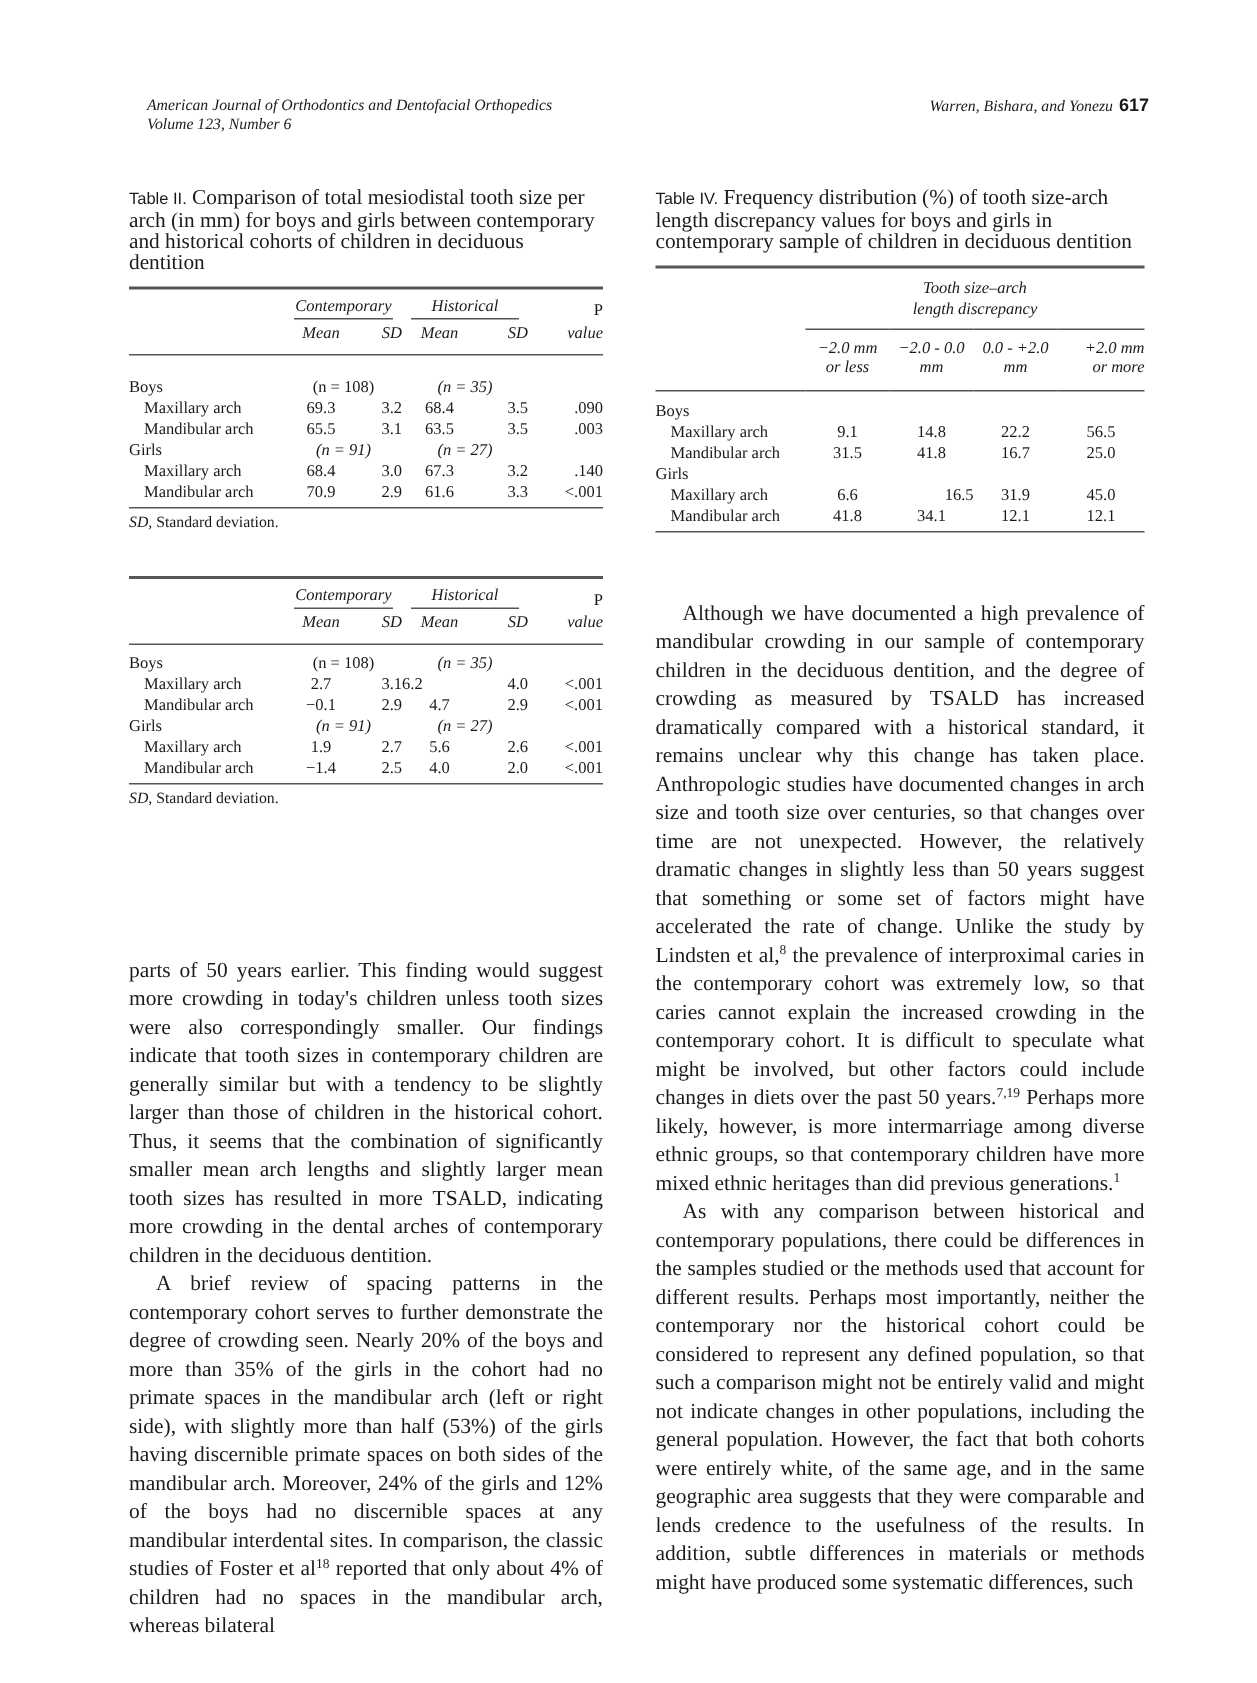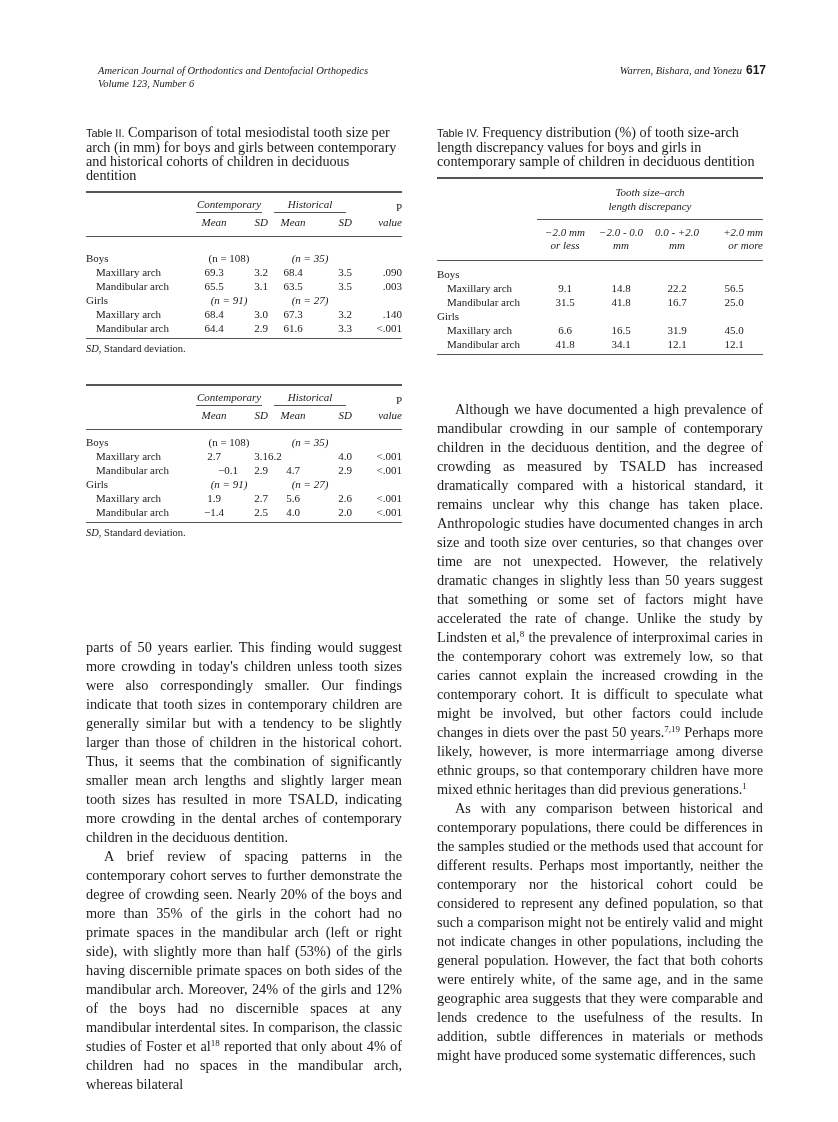--- a/index.html
+++ b/index.html
@@ -112,21 +112,21 @@
     <tr style="height:14px">
       <td style="padding-left:10px">Maxillary arch</td>
       <td style="text-align:center">68.4</td>
       <td class="num">3.0</td>
       <td style="text-align:center">67.3</td>
       <td class="num">3.2</td>
       <td class="num">.140</td>
     </tr>
     <tr style="height:14px">
       <td style="padding-left:10px">Mandibular arch</td>
-      <td style="text-align:center">64.4</td>
+      <td style="text-align:center">70.9</td>
       <td class="num">2.9</td>
       <td style="text-align:center">61.6</td>
       <td class="num">3.3</td>
       <td class="num">&lt;.001</td>
     </tr>
   </tbody>
     </table>
   <div class="rule-bot" style="margin-top:3px;"></div>
   <div class="foot"><span class="it">SD,</span><span> Standard deviation.</span></div>
 </div>
@@ -176,21 +176,21 @@
     <tr style="height:14px">
       <td style="padding-left:10px">Maxillary arch</td>
       <td style="text-align:center">2.7</td>
       <td class="num">3.1</td>
       <td style="text-align:left">6.2</td>
       <td class="num">4.0</td>
       <td class="num">&lt;.001</td>
     </tr>
     <tr style="height:14px">
       <td style="padding-left:10px">Mandibular arch</td>
-      <td style="text-align:right">−0.1</td>
+      <td style="text-align:center">−0.1</td>
       <td class="num">2.9</td>
       <td style="text-align:center">4.7</td>
       <td class="num">2.9</td>
       <td class="num">&lt;.001</td>
     </tr>
     <tr style="height:14px">
       <td>Girls</td>
       <td colspan="2" class="it" style="text-align:center">(n = 91)</td>
       <td colspan="2" class="it" style="text-align:center">(n = 27)</td>
       <td></td>
@@ -284,21 +284,21 @@
       <td style="text-align:center">41.8</td>
       <td style="text-align:center">16.7</td>
       <td style="text-align:center">25.0</td>
     </tr>
     <tr style="height:14px">
           <td colspan="5">Girls</td>
         </tr>
     <tr style="height:14px">
       <td style="padding-left:10px">Maxillary arch</td>
       <td style="text-align:center">6.6</td>
-      <td style="text-align:center">16.5</td>
+      <td style="text-align:right">16.5</td>
       <td style="text-align:center">31.9</td>
       <td style="text-align:center">45.0</td>
     </tr>
     <tr style="height:14px">
       <td style="padding-left:10px">Mandibular arch</td>
       <td style="text-align:center">41.8</td>
       <td style="text-align:center">34.1</td>
       <td style="text-align:center">12.1</td>
       <td style="text-align:center">12.1</td>
     </tr>

